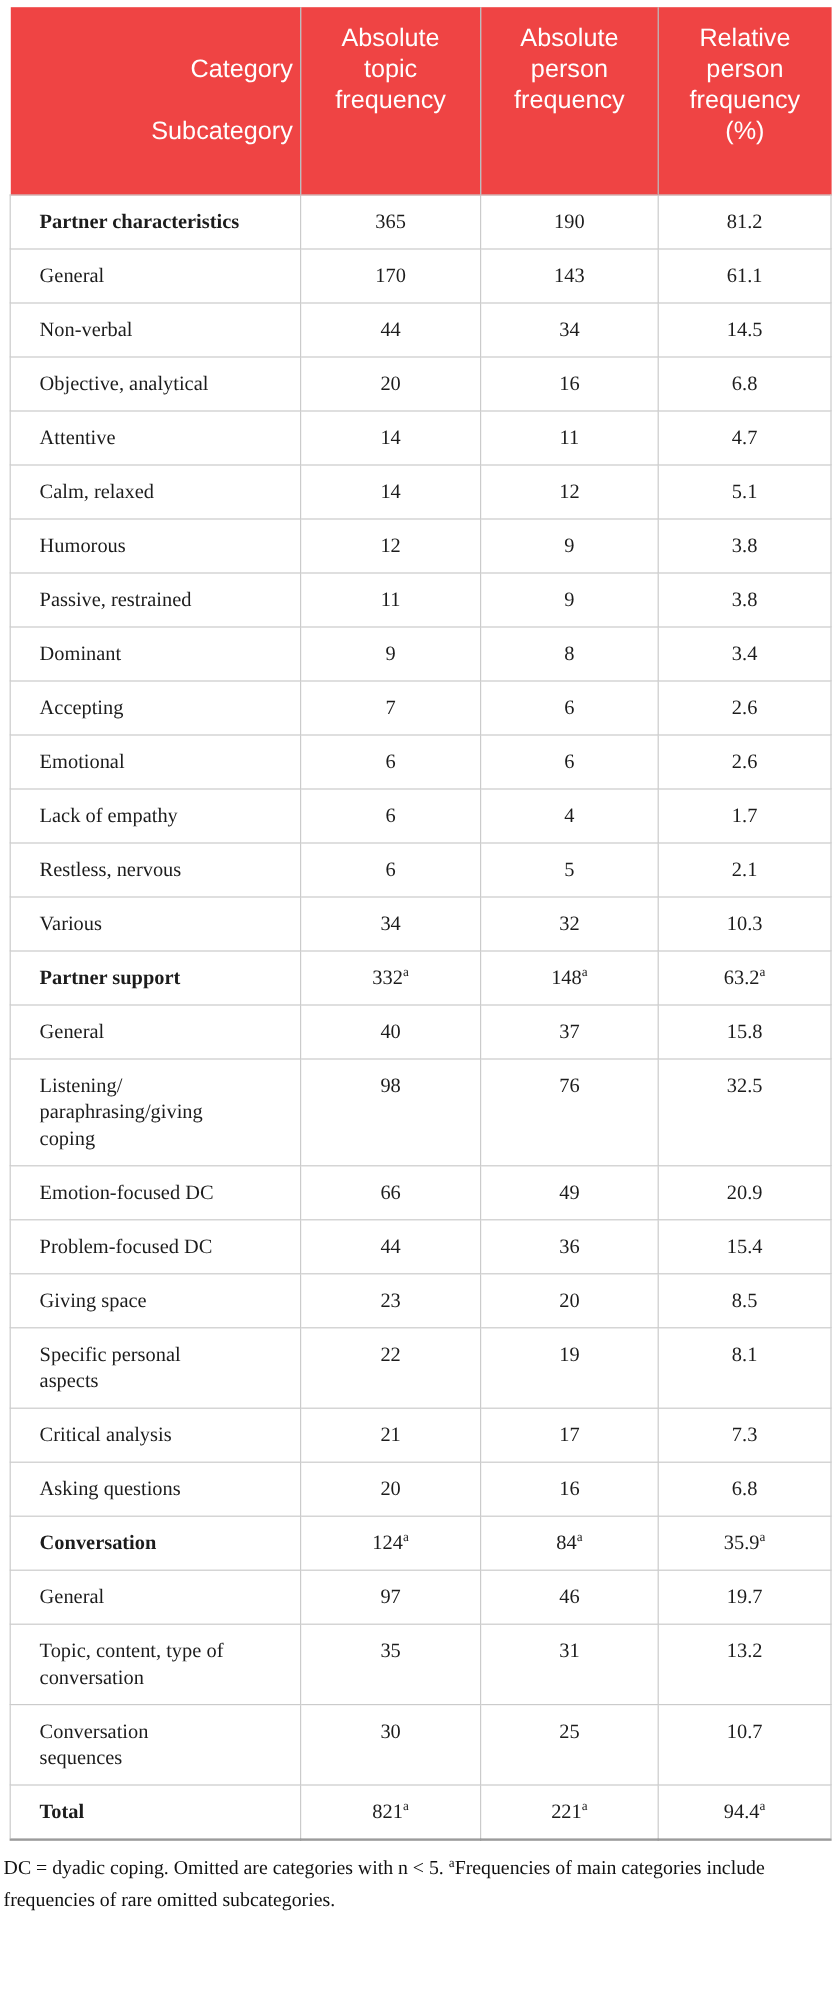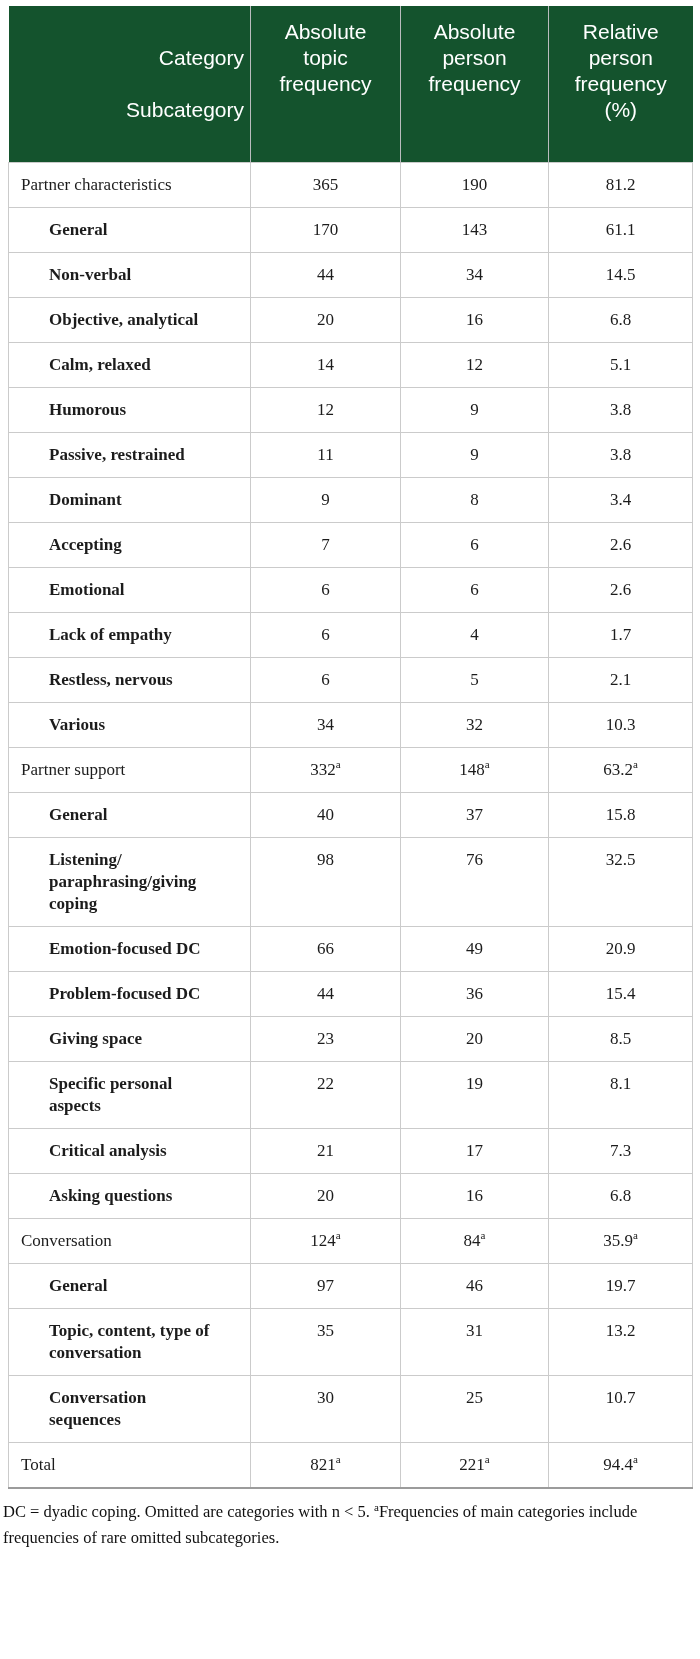--- a/index.html
+++ b/index.html
@@ -19,21 +19,21 @@
     border-collapse: collapse;
     table-layout: fixed;
     width: 684px;
   }
   col.c1 { width: 242px; }
   col.c2 { width: 150px; }
   col.c3 { width: 148px; }
   col.c4 { width: 144px; }
 
   thead th {
-    background: #14532d;
+    background: #ef4444;
     color: #ffffff;
     font-family: "Liberation Sans", sans-serif;
     font-weight: 400;
     font-size: 21px;
     line-height: 26px;
     vertical-align: top;
     text-align: center;
     padding: 13px 6px 13px 6px;
     height: 89px; 
     white-space: pre-line;
@@ -58,22 +58,22 @@
     line-height: 22px;
     color: #1c1c1c;
     padding: 11px 6px;
     vertical-align: top;
     background: #ffffff;
   }
   td.lbl {
     text-align: left;
     white-space: pre-line;
   }
-  td.lbl.main { padding-left: 12px; }
-  td.lbl.sub  { padding-left: 40px; font-weight: bold; }
+  td.lbl.main { padding-left: 24px; font-weight: bold; }
+  td.lbl.sub  { padding-left: 24px; }
   td.num { text-align: center; }
   td.num sup, .footnote sup {
     font-size: 11px;
     line-height: 0;
   }
   .footnote {
     margin: 10px 8px 0 3px;
     font-family: "Liberation Serif", serif;
     font-size: 16.5px;
     line-height: 26px;
@@ -128,20 +128,26 @@
           <td class="num">34</td>
           <td class="num">14.5</td>
         </tr>
         <tr>
           <td class="lbl sub">Objective, analytical</td>
           <td class="num">20</td>
           <td class="num">16</td>
           <td class="num">6.8</td>
         </tr>
         <tr>
+          <td class="lbl sub">Attentive</td>
+          <td class="num">14</td>
+          <td class="num">11</td>
+          <td class="num">4.7</td>
+        </tr>
+        <tr>
           <td class="lbl sub">Calm, relaxed</td>
           <td class="num">14</td>
           <td class="num">12</td>
           <td class="num">5.1</td>
         </tr>
         <tr>
           <td class="lbl sub">Humorous</td>
           <td class="num">12</td>
           <td class="num">9</td>
           <td class="num">3.8</td>

